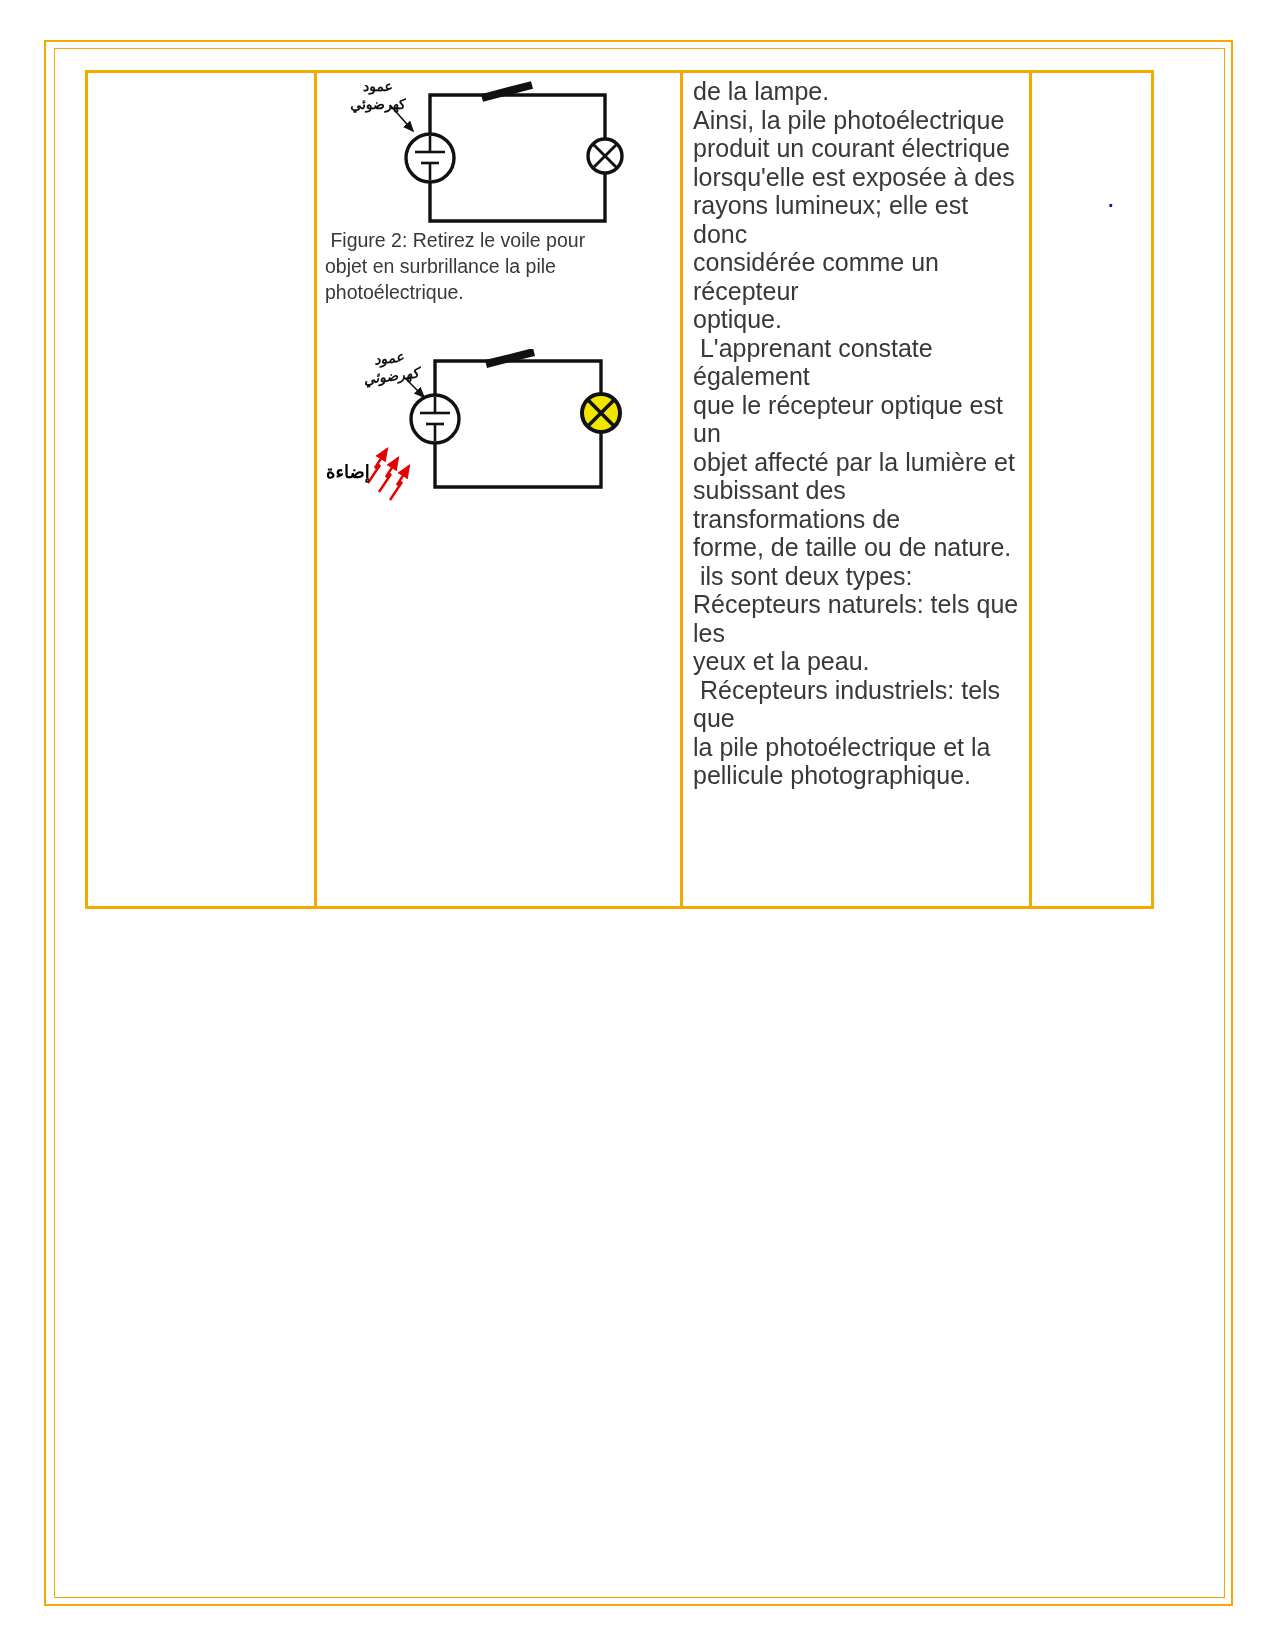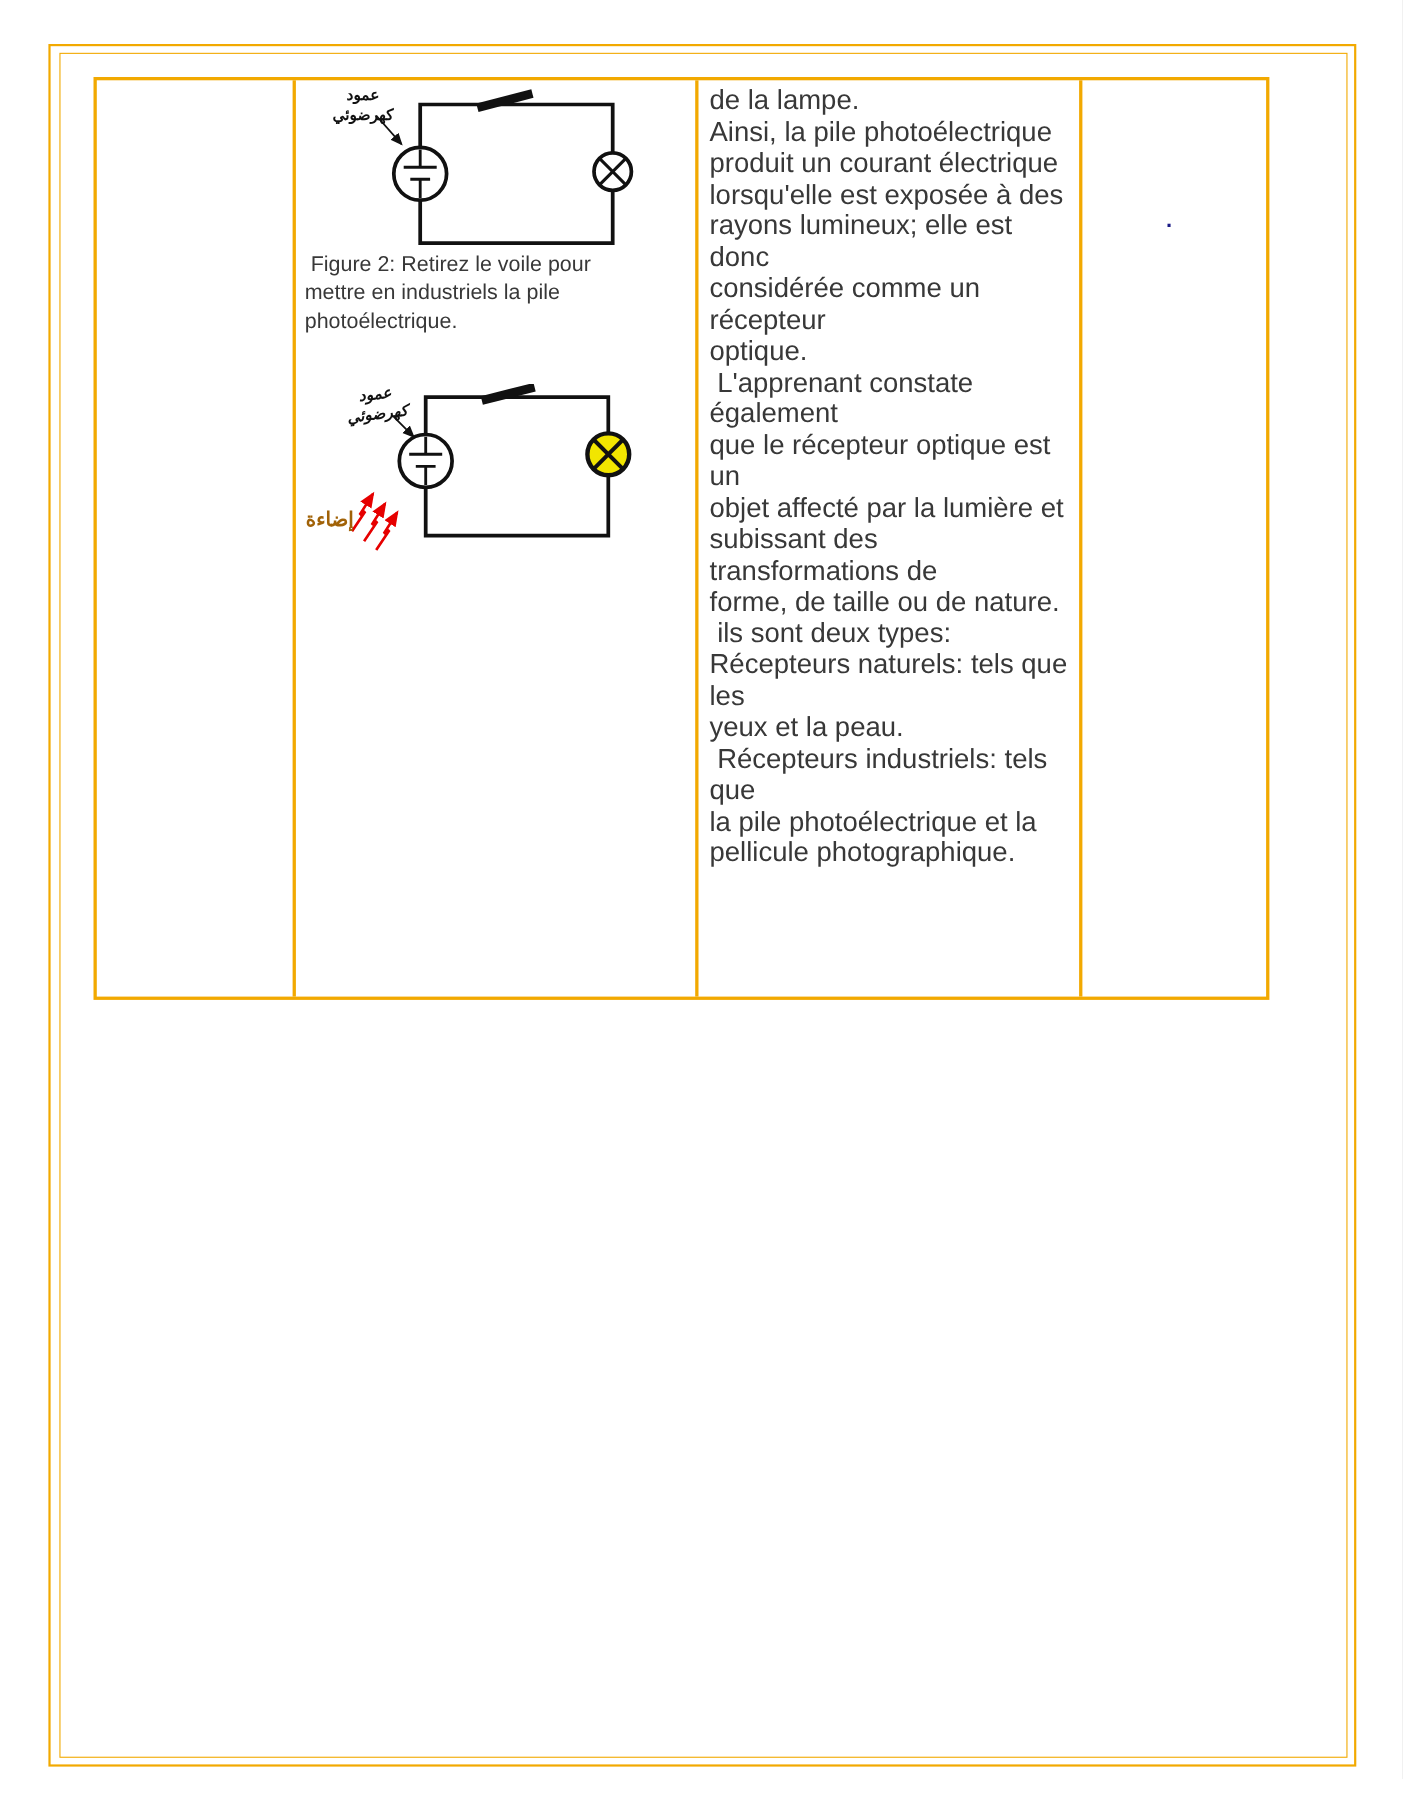--- a/index.html
+++ b/index.html
@@ -19,20 +19,21 @@
   .frame-inner {
     position:absolute; left:54px; top:48px; right:50px; bottom:52px;
     border:1.5px solid #F2A900;
   }
   .doc-table {
     position:absolute; left:85px; top:70px;
     width:1069px; height:839px;
     border:3px solid #F2A900;
     display:flex; flex-direction:row;
     background:#ffffff;
+    padding-left:48px;
   }
   .cell { height:100%; position:relative; }
   .c1 { width:181px; border-right:3px solid #F2A900; }
   .c2 { width:366px; border-right:3px solid #F2A900; padding:0 0 0 3px; }
   .c3 { width:349px; border-right:3px solid #F2A900; padding:4px 10px 0 10px; }
   .c4 { flex:1; }
 
   .figure { position:relative; width:340px; }
   .fig1 { margin-top:6px; height:148px; }
   .fig2 { margin-top:44px; height:168px; }
@@ -40,21 +41,21 @@
 
   .ar-label {
     position:absolute; text-align:center;
     font-size:14px; font-weight:600; line-height:18px;
     color:#111; width:92px;
   }
   .ar-label-1 { left:12px; top:-2px; }
   .ar-label-2 { left:24px; top:0px; font-style:italic; transform:rotate(-7deg); }
   .light-label {
     position:absolute; left:6px; top:112px;
-    font-size:18px; font-weight:bold; color:#a16207;
+    font-size:18px; font-weight:bold; color:#000000;
   }
 
   .caption, .questions {
     font-size:19.5px; line-height:26px;
     white-space:pre-wrap;
     padding-left:5px;
     width:358px;
   }
   .questions { line-height:25.5px; margin-top:2px; }
 
@@ -110,21 +111,21 @@
             <line x1="297" y1="65" x2="273" y2="89" stroke-width="2.8"></line>
           </g>
         </svg>
         <div class="ar-label ar-label-1">
           <div>عمود</div>
           <div>كهرضوئي</div>
         </div>
       </div>
 
       <div class="caption"> Figure 2: Retirez le voile pour
-mettre en industriels la pile
+objet en surbrillance la pile
 photoélectrique.</div>
 
       <div class="figure fig2">
         <svg class="fig-svg" viewBox="0 0 340 168" height="168">
           <line x1="86" y1="30" x2="104" y2="48" stroke="#111" stroke-width="1.6" marker-end="url(#ahB)"></line>
           <g fill="none" stroke="#111" stroke-width="3.4">
             <polyline points="115,46 115,12 281,12 281,45"></polyline>
             <polyline points="115,94 115,138 281,138 281,83"></polyline>
           </g>
           <line x1="166" y1="15" x2="214" y2="3" stroke="#111" stroke-width="8"></line>

